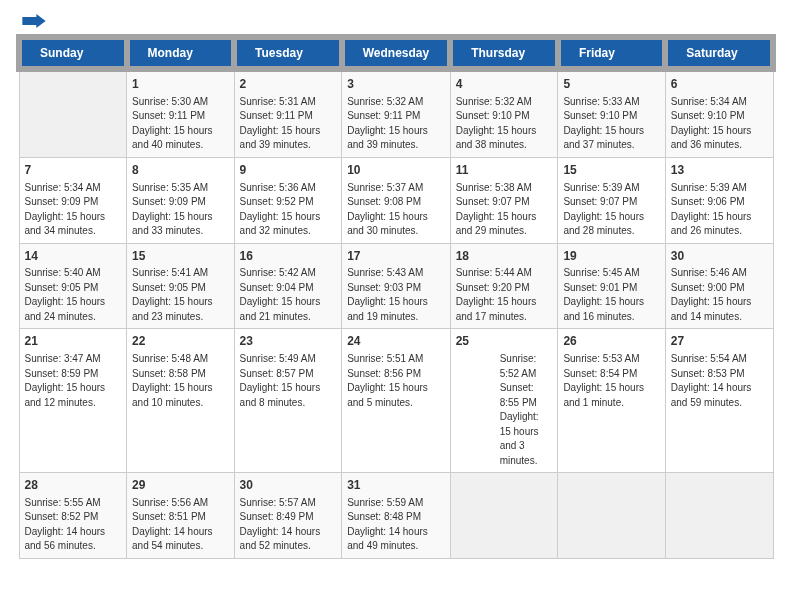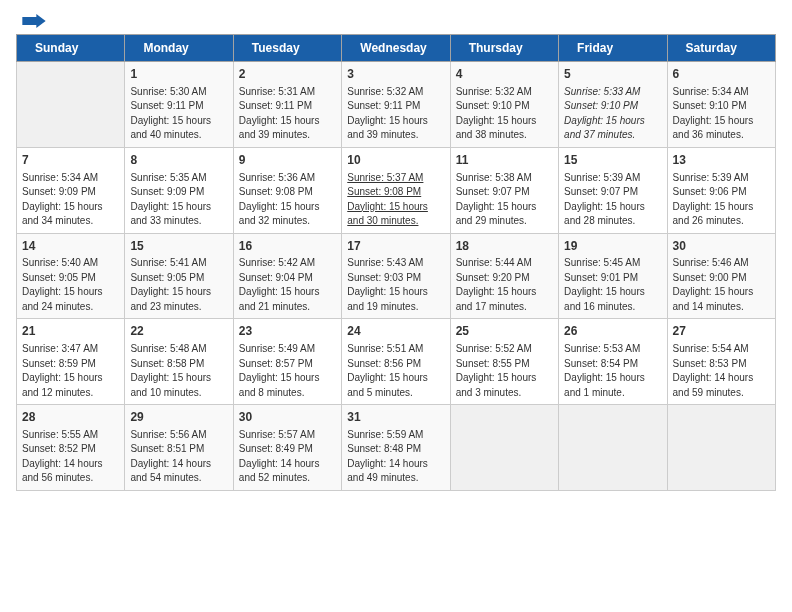--- a/index.html
+++ b/index.html
@@ -53,21 +53,21 @@
       border-collapse: collapse;
       font-size: 10.5px;
     }
     thead tr th {
       background: #1a5fa8;
       color: #fff;
       text-align: left;
       padding: 6px 18px;
       font-size: 12px;
       font-weight: bold;
-      border: 1px solid #a3a3a3;
+      border: 6px solid #a3a3a3;
     }
     tbody tr td {
       border: 1px solid #ccc;
       vertical-align: top;
       padding: 4px 5px;
       width: 108px;
       min-height: 80px;
       color: #333;
       line-height: 1.4;
     }
@@ -150,21 +150,21 @@
         </td>
         <td>
           <span class="day-number">4</span>
           <div class="day-info" style="white-space: pre-line;">Sunrise: 5:32 AM
 Sunset: 9:10 PM
 Daylight: 15 hours
 and 38 minutes.</div>
         </td>
         <td>
           <span class="day-number">5</span>
-          <div class="day-info" style="white-space: pre-line; font-style: italic;">Sunrise: 5:33 AM
+          <div class="day-info" style="white-space: pre-line;">Sunrise: 5:33 AM
 Sunset: 9:10 PM
 Daylight: 15 hours
 and 37 minutes.</div>
         </td>
         <td>
           <span class="day-number">6</span>
           <div class="day-info" style="white-space: pre-line;">Sunrise: 5:34 AM
 Sunset: 9:10 PM
 Daylight: 15 hours
 and 36 minutes.</div>
@@ -181,27 +181,27 @@
         <td>
           <span class="day-number">8</span>
           <div class="day-info" style="white-space: pre-line;">Sunrise: 5:35 AM
 Sunset: 9:09 PM
 Daylight: 15 hours
 and 33 minutes.</div>
         </td>
         <td>
           <span class="day-number">9</span>
           <div class="day-info" style="white-space: pre-line;">Sunrise: 5:36 AM
-Sunset: 9:08 PM
+Sunset: 9:52 PM
 Daylight: 15 hours
 and 32 minutes.</div>
         </td>
         <td>
           <span class="day-number">10</span>
-          <div class="day-info" style="white-space: pre-line; text-decoration: underline;">Sunrise: 5:37 AM
+          <div class="day-info" style="white-space: pre-line;">Sunrise: 5:37 AM
 Sunset: 9:08 PM
 Daylight: 15 hours
 and 30 minutes.</div>
         </td>
         <td>
           <span class="day-number">11</span>
           <div class="day-info" style="white-space: pre-line;">Sunrise: 5:38 AM
 Sunset: 9:07 PM
 Daylight: 15 hours
 and 29 minutes.</div>
@@ -296,21 +296,21 @@
         </td>
         <td>
           <span class="day-number">24</span>
           <div class="day-info" style="white-space: pre-line;">Sunrise: 5:51 AM
 Sunset: 8:56 PM
 Daylight: 15 hours
 and 5 minutes.</div>
         </td>
         <td>
           <span class="day-number">25</span>
-          <div class="day-info" style="white-space: pre-line;">Sunrise: 5:52 AM
+          <div class="day-info" style="white-space: pre-line; margin-left: 44px;">Sunrise: 5:52 AM
 Sunset: 8:55 PM
 Daylight: 15 hours
 and 3 minutes.</div>
         </td>
         <td>
           <span class="day-number">26</span>
           <div class="day-info" style="white-space: pre-line;">Sunrise: 5:53 AM
 Sunset: 8:54 PM
 Daylight: 15 hours
 and 1 minute.</div>

